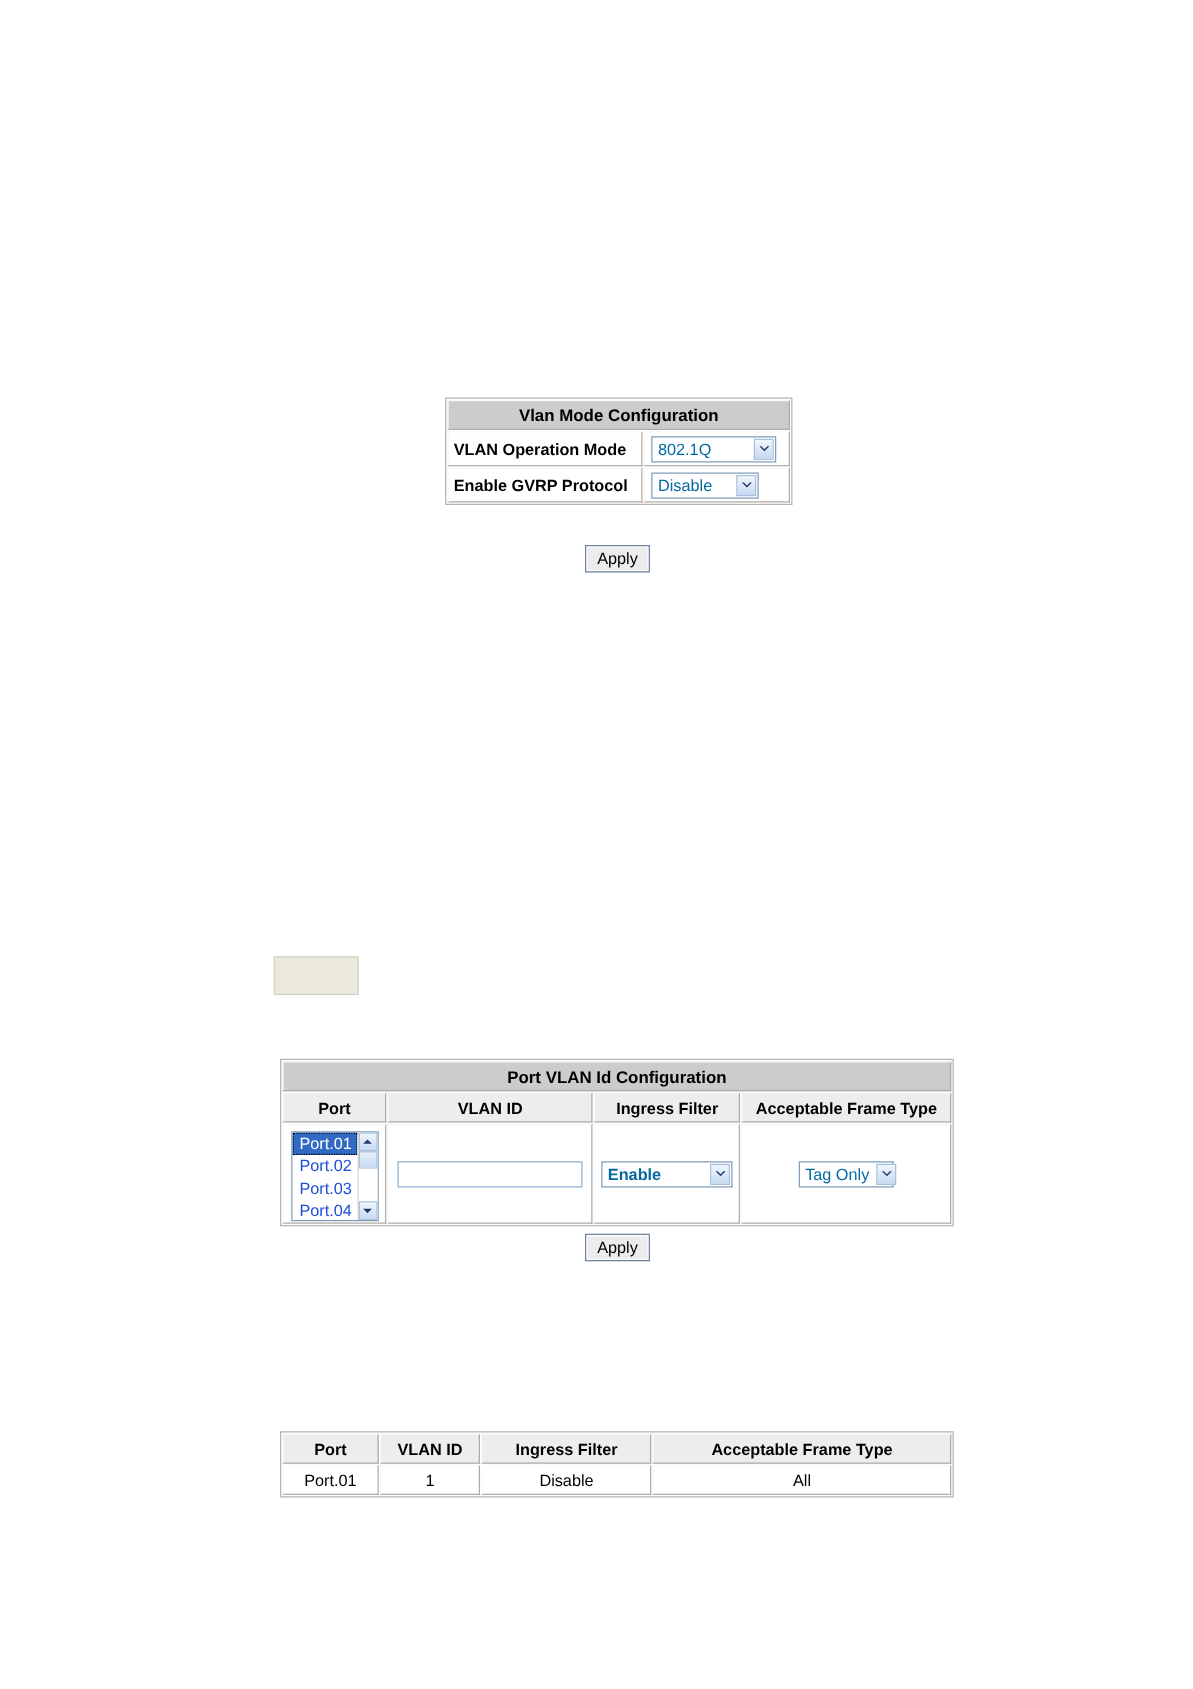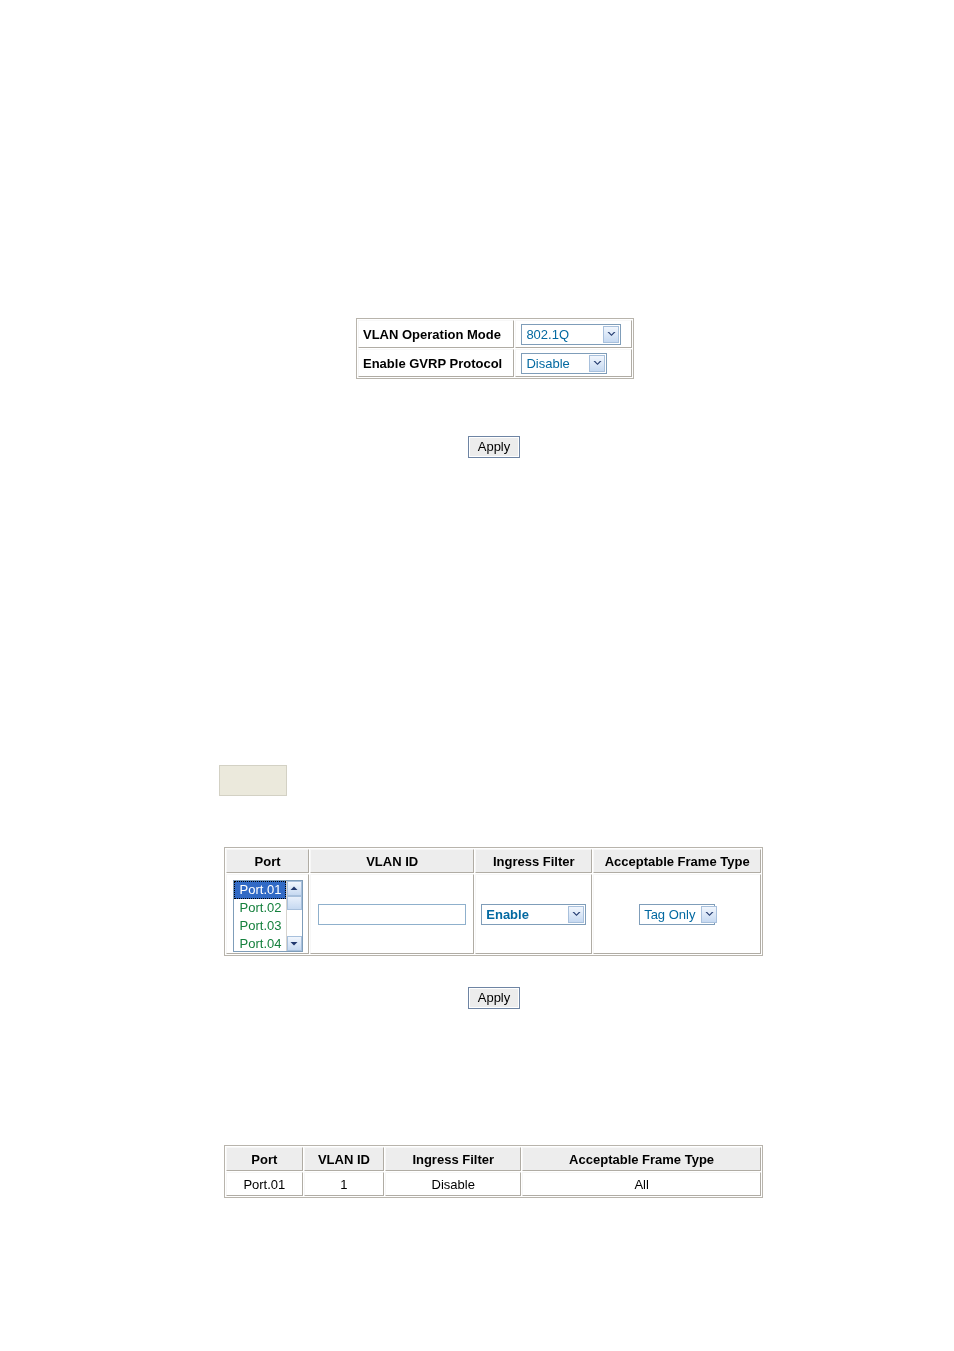--- a/index.html
+++ b/index.html
@@ -124,21 +124,21 @@
   }
   .listbox .lb-items {
     flex: 1 1 auto;
     overflow: hidden;
   }
   .listbox .lb-item {
     height: 18px;
     line-height: 18px;
     padding-left: 2px;
     white-space: nowrap;
-    color: #15803d;
+    color: #1d4ed8;
   }
   .listbox .lb-item.sel-item {
     background: #316ac5;
     color: #ffffff;
     outline: 1px dotted #000;
     outline-offset: -1px;
   }
   .listbox .lb-scroll {
     flex: 0 0 15px;
     width: 15px;
@@ -202,20 +202,23 @@
     bottom: -4px;
     background: #8a8a7a;
     z-index: -1;
   }
 </style>
 </head>
 <body>
 
 <table class="ui-table" style="left:356px; top:318px; width:278px;">
   <tbody>
+      <tr>
+    <td class="title-cell" colspan="2">Vlan Mode Configuration</td>
+  </tr>
   <tr>
     <td class="lbl-cell" style="width:158px;">VLAN Operation Mode</td>
     <td class="field-cell" style="width:112px;">
       <span class="sel" style="width:100px;">
         <span class="sel-text">802.1Q</span>
         <span class="sel-arrow">
           <svg width="9" height="6" viewBox="0 0 9 6">
                 <path d="M0.5 1 L4.5 5 L8.5 1 L6.9 1 L4.5 3.4 L2.1 1 Z" fill="#21386e"></path>
               </svg>
         </span>
@@ -239,20 +242,23 @@
   </table>
 
 <button class="apply-btn" style="left:468px; top:436px;">Apply</button>
 
 <div class="note-box" style="left:219px; top:765px; width:68px; height:31px;">
   <span></span>
 </div>
 
 <table class="ui-table" style="left:224px; top:847px; width:539px;">
   <tbody>
+      <tr>
+    <td class="title-cell" colspan="4">Port VLAN Id Configuration</td>
+  </tr>
   <tr>
     <td class="col-head" style="width:88px;">Port</td>
     <td class="col-head" style="width:160px;">VLAN ID</td>
     <td class="col-head" style="width:104px;">Ingress Filter</td>
     <td class="col-head" style="width:175px;">Acceptable Frame Type</td>
   </tr>
   <tr>
 
     <td class="field-cell" style="height:78px; text-align:center; padding:0;">
       <div class="listbox" style="margin:3px auto 0 auto;">

